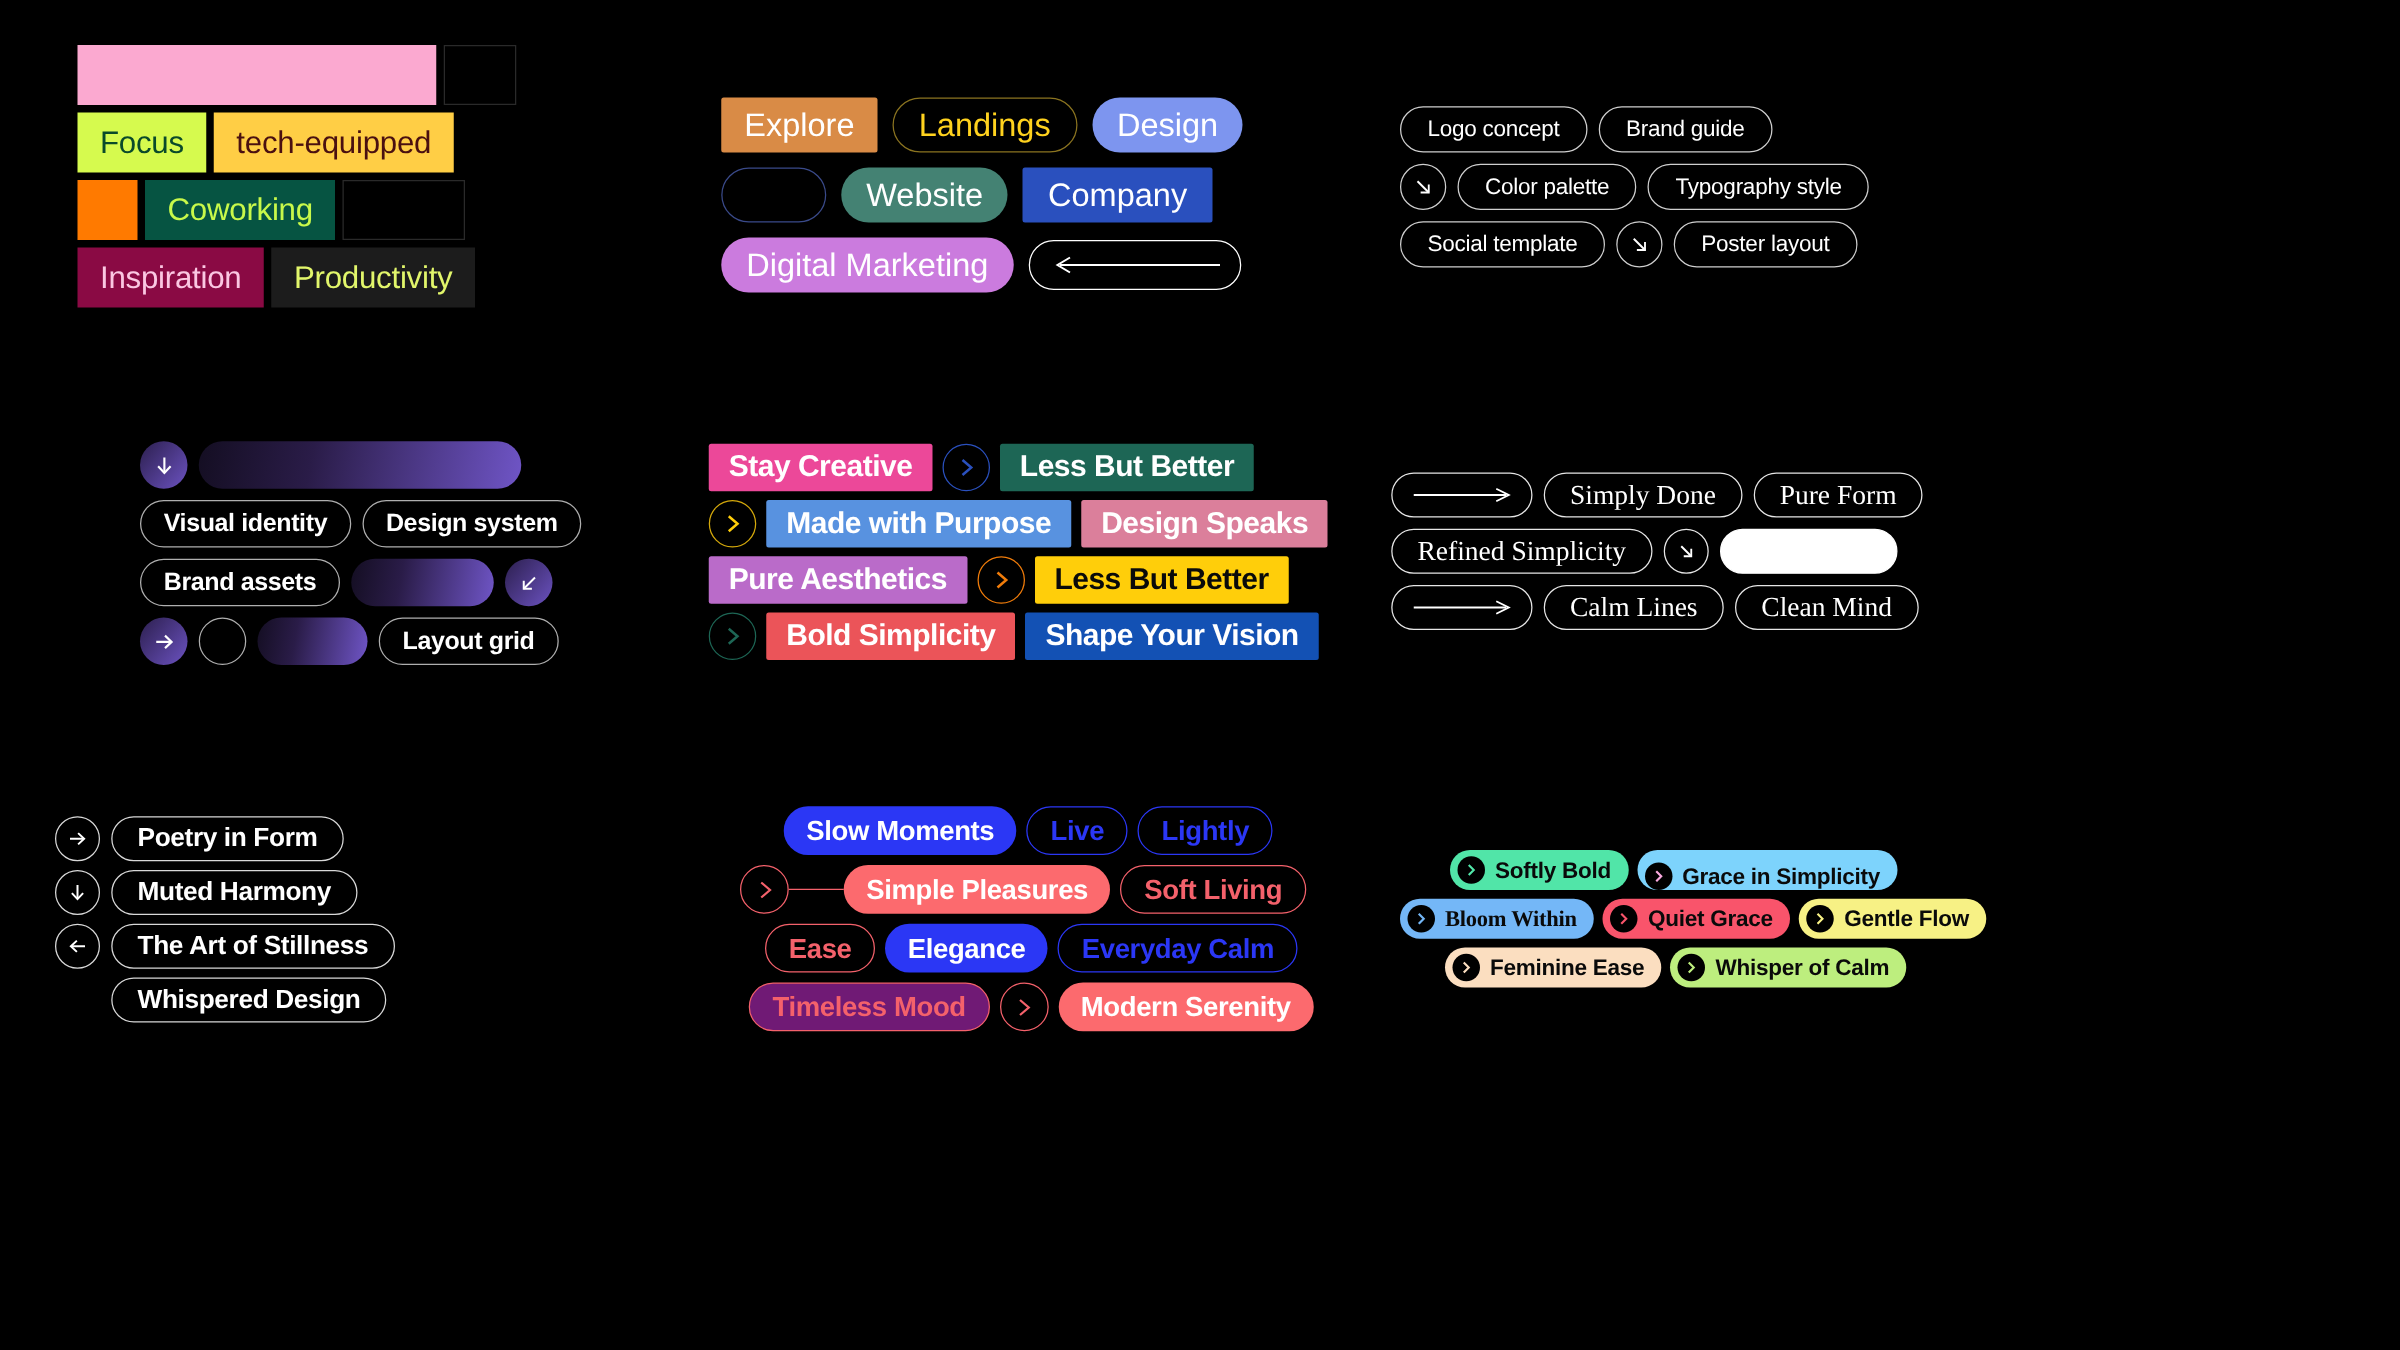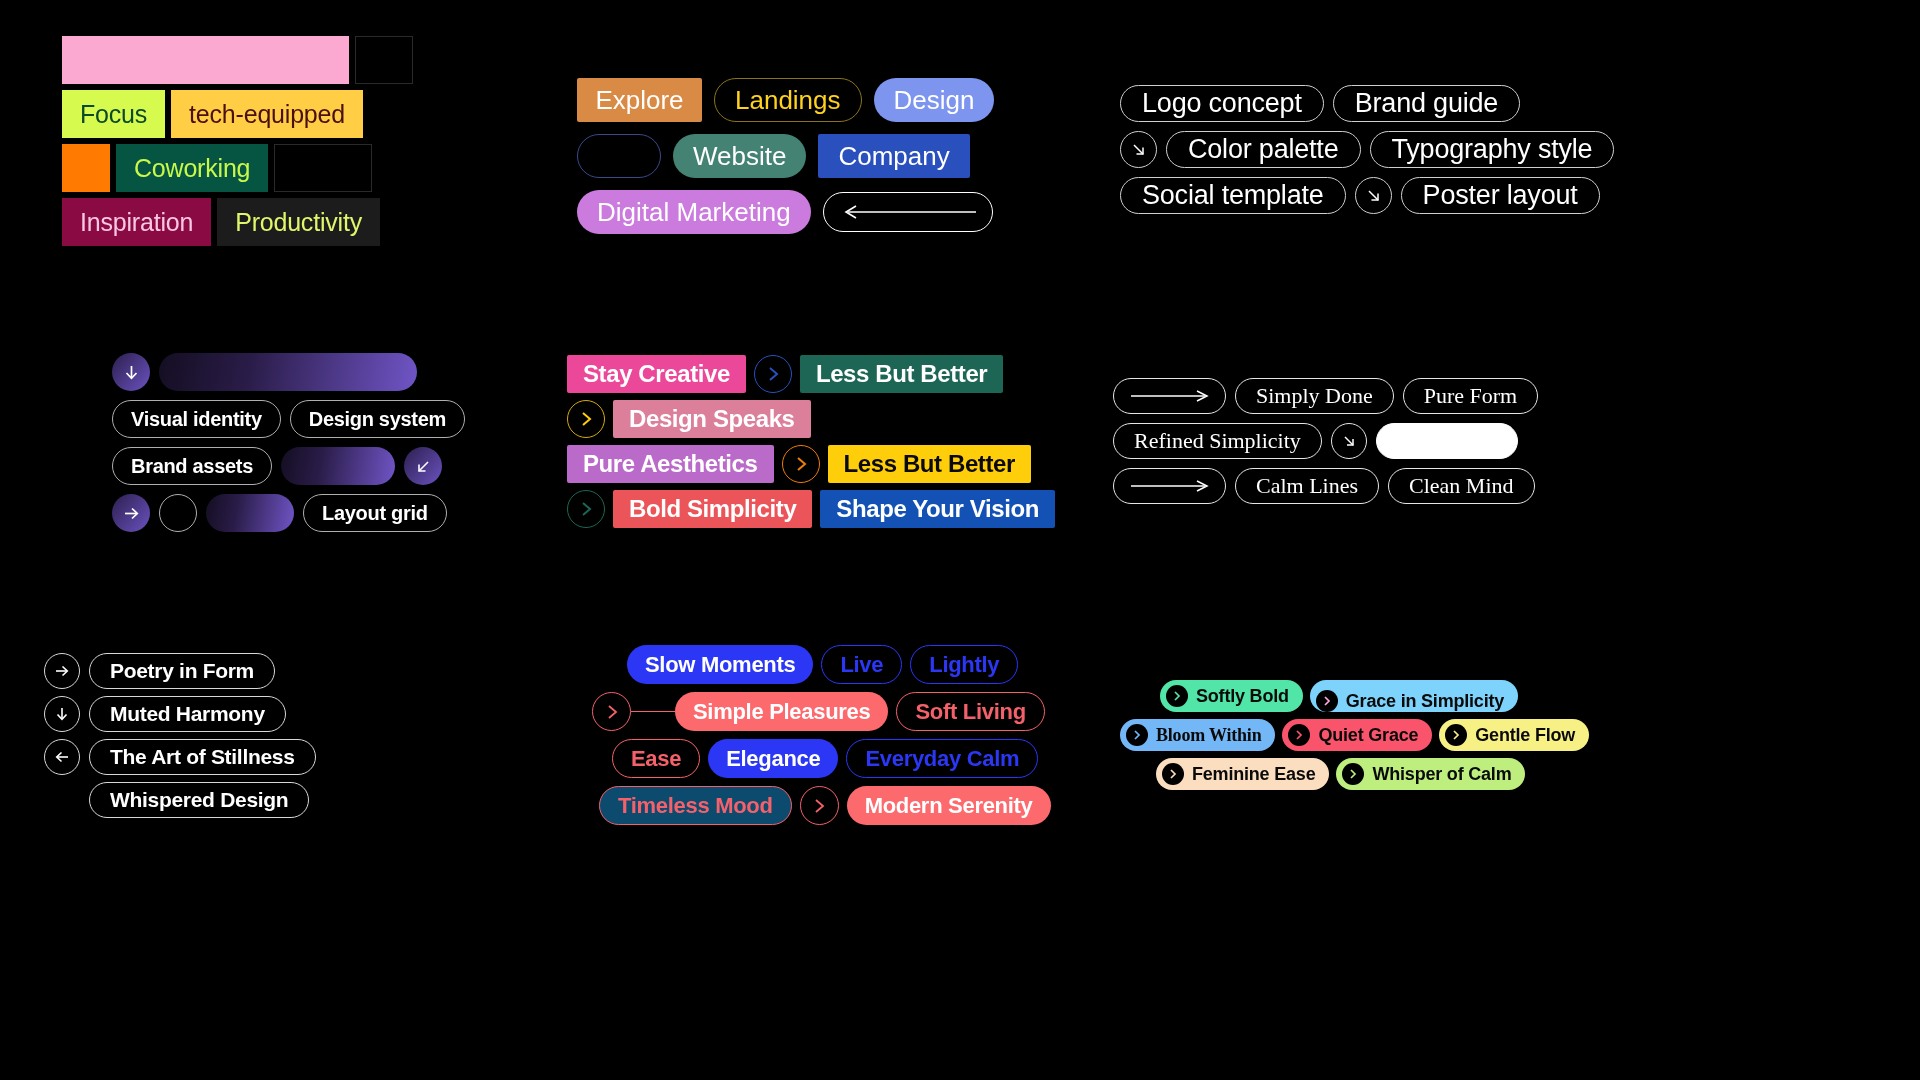--- a/index.html
+++ b/index.html
@@ -51,21 +51,21 @@
   .t-arrowbox  { background:#000; border:1.5px solid #FFFFFF; border-radius:999px; width:170px; height:40px;
                  display:flex; align-items:center; justify-content:center;}
 
   
   .c3 { left: 1120px; top: 85px; gap: 9px; }
   .c3 .row { gap: 9px; }
   .optag {
     display:flex; align-items:center; justify-content:center;
     height:37px; padding:0 21px; border-radius:999px;
     border:1px solid #cfcfcf; color:#ffffff; background:#000;
-    font-size:27px; white-space:nowrap; letter-spacing:-0.2px;
+    font-size:18px; white-space:nowrap; letter-spacing:-0.2px;
   }
   .ocirc {
     width:37px; height:37px; border-radius:50%;
     border:1px solid #cfcfcf; background:#000;
     display:flex; align-items:center; justify-content:center;
   }
 
   
   .c4 { left: 112px; top: 353px; gap: 9px; }
   .c4 .row { gap: 9px; }
@@ -304,20 +304,21 @@
       <div class="btag" style="background:#1D6655;color:#fff;">Less But Better</div>
     </div>
     <div class="row">
       <div class="ccirc" style="border:1.5px solid #D5A90B;">
         <span>
           <svg width="14" height="16" viewBox="0 0 14 16">
               <polyline points="4,2 11,8 4,14" fill="none" stroke="#FFCE0A" stroke-width="2"></polyline>
             </svg>
         </span>
       </div>
+      <div class="btag" style="background:#5892E0;color:#fff;">Made with Purpose</div>
       <div class="btag" style="background:#DB7F9B;color:#fff;">Design Speaks</div>
     </div>
     <div class="row">
       <div class="btag" style="background:#BA6BC9;color:#fff;">Pure Aesthetics</div>
       <div class="ccirc" style="border:1.5px solid #F07C0A;">
         <span>
           <svg width="14" height="16" viewBox="0 0 14 16">
               <polyline points="4,2 11,8 4,14" fill="none" stroke="#F07C0A" stroke-width="2"></polyline>
             </svg>
         </span>
@@ -432,21 +433,21 @@
       <div class="connector"></div>
       <div class="ntag" style="background:#FC6A6E;color:#fff;margin-right:8px;">Simple Pleasures</div>
       <div class="ntag" style="background:#000;color:#F4616B;border:1.5px solid #F4616B;">Soft Living</div>
     </div>
     <div class="row" style="margin-left:45px;">
       <div class="ntag" style="background:#000;color:#F4616B;border:1.5px solid #F4616B;">Ease</div>
       <div class="ntag" style="background:#2B37F5;color:#fff;">Elegance</div>
       <div class="ntag" style="background:#000;color:#2B37F5;border:1.5px solid #2B37F5;">Everyday Calm</div>
     </div>
     <div class="row" style="margin-left:32px;">
-      <div class="ntag" style="background:#0c4a6e;color:#F4616B;border:1.5px solid #F4616B;text-align:center;">Timeless Mood</div>
+      <div class="ntag" style="background:#701a75;color:#F4616B;border:1.5px solid #F4616B;text-align:center;">Timeless Mood</div>
       <div class="ncirc" style="border:1.5px solid #F4616B;">
         <span>
           <svg width="14" height="16" viewBox="0 0 14 16">
               <polyline points="4,2 11,8 4,14" fill="none" stroke="#F4616B" stroke-width="1.8"></polyline>
             </svg>
         </span>
       </div>
       <div class="ntag" style="background:#FC6A6E;color:#fff;">Modern Serenity</div>
     </div>
   </div>

